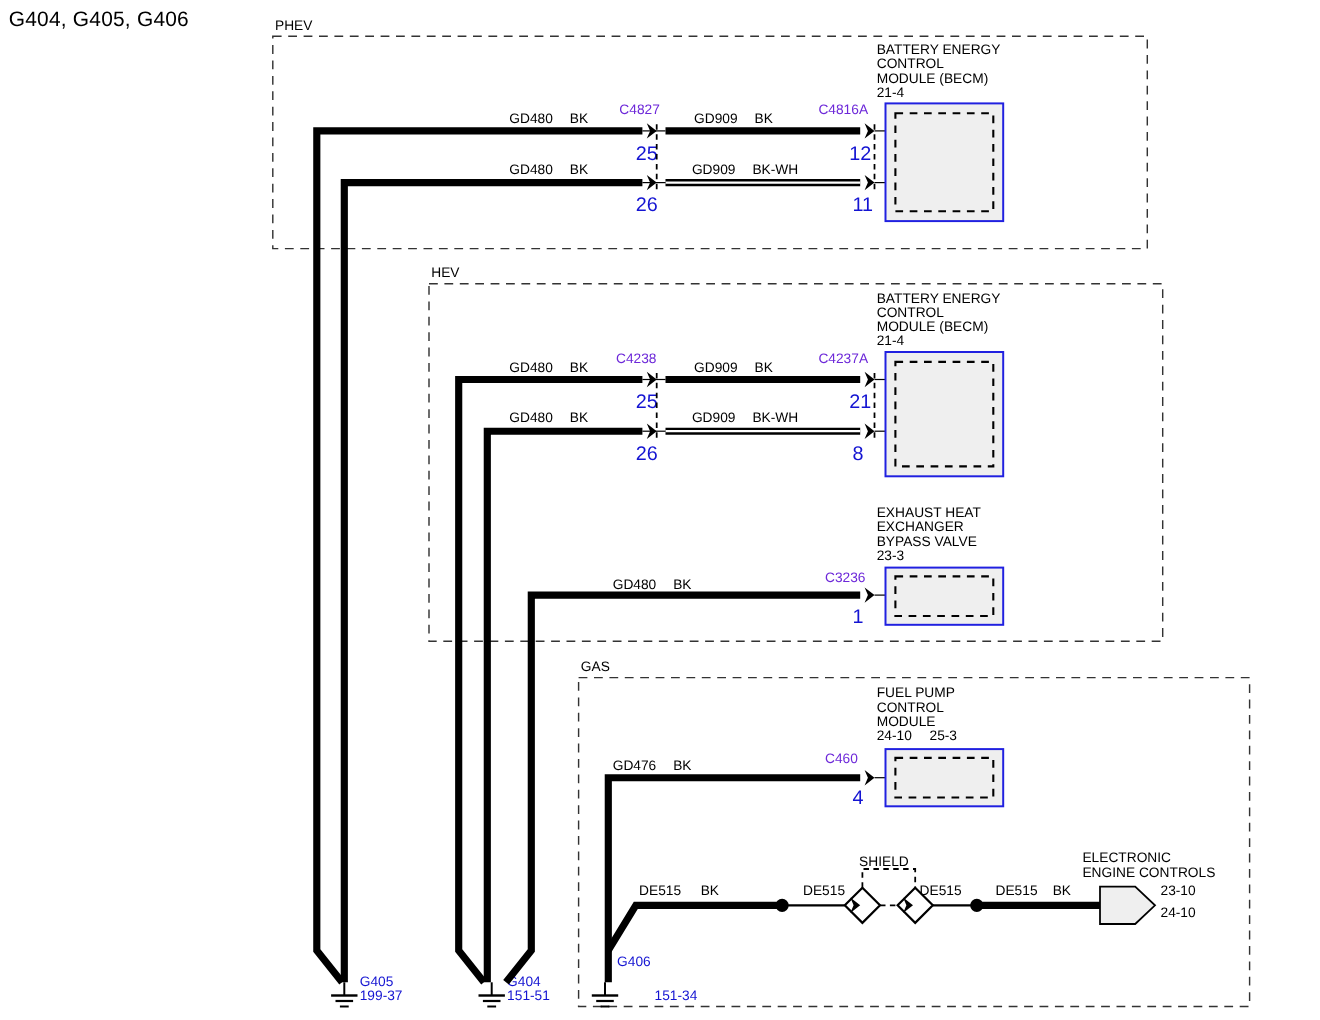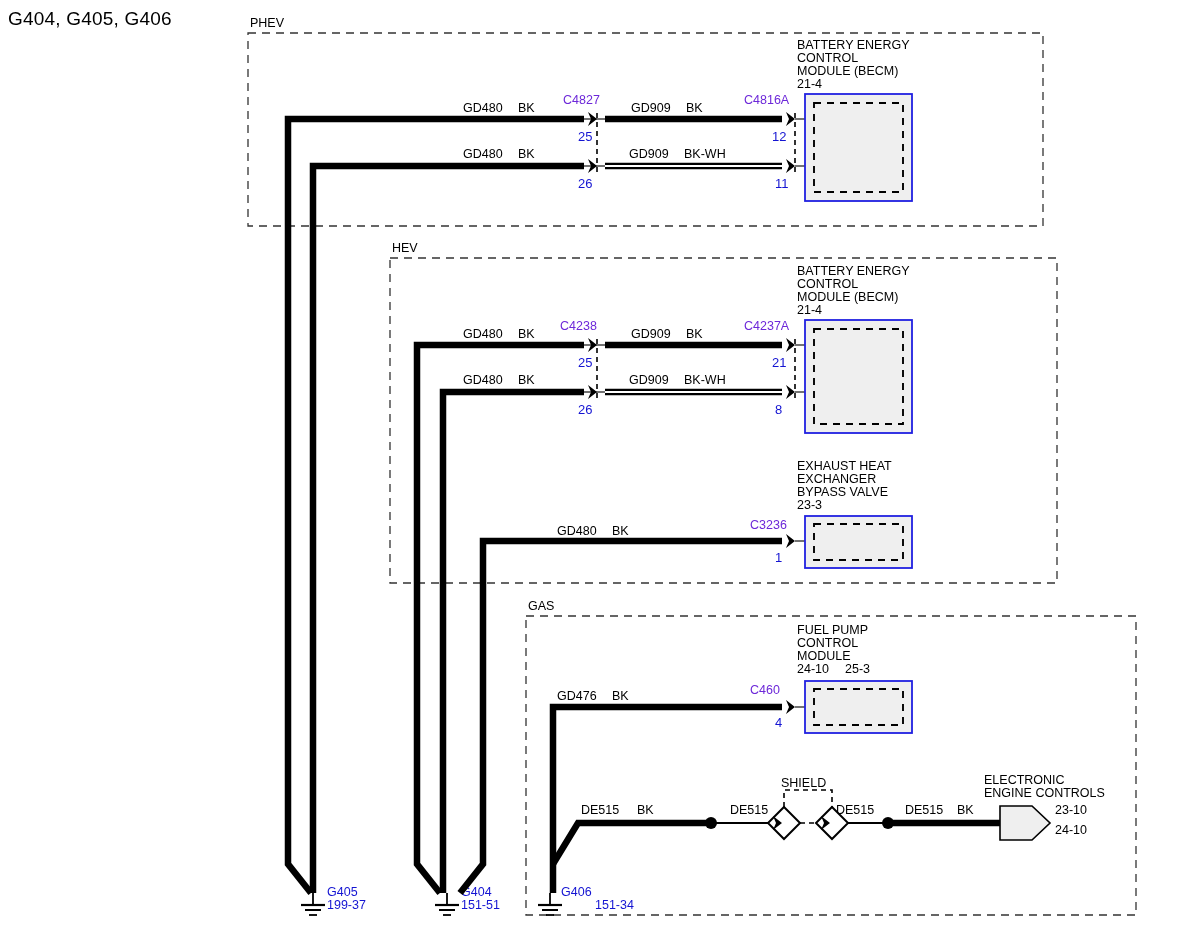--- a/index.html
+++ b/index.html
@@ -12,21 +12,21 @@
   #stage{position:absolute;left:0;top:0;width:1200px;height:677px;}
   #svgroot{position:absolute;left:0;top:0;width:1200px;height:927px;}
   .ttl{
     position:absolute;left:8px;top:8px;
     font-size:19px;color:#000;letter-spacing:.2px;white-space:nowrap;
   }
   .lbl{position:absolute;white-space:nowrap;font-size:12.5px;color:#000;line-height:13.5px;}
   .blu{color:#6d28d9;}
   .grp{position:absolute;white-space:nowrap;font-size:12.5px;color:#000;}
   .mod{position:absolute;white-space:nowrap;font-size:12.5px;color:#000;line-height:13.2px;}
-  .pin{position:absolute;white-space:nowrap;font-size:13px;color:#1414d2;}
+  .pin{position:absolute;white-space:nowrap;font-size:18px;color:#1414d2;}
   .gnd{position:absolute;white-space:nowrap;font-size:12.5px;color:#1414d2;line-height:13.5px;}
 </style>
 </head>
 <body>
 
 <div id="stage">
 
   <div class="ttl">G404, G405, G406</div>
 
   <div class="grp" style="left:250px;top:16px;">PHEV</div>
@@ -107,21 +107,21 @@
   <div class="lbl" style="left:637px;top:804px;">BK</div>
   <div class="lbl" style="left:730px;top:804px;">DE515</div>
   <div class="lbl" style="left:836px;top:804px;">DE515</div>
   <div class="lbl" style="left:905px;top:804px;">DE515</div>
   <div class="lbl" style="left:957px;top:804px;">BK</div>
 
   <div class="gnd" style="left:327px;top:886px;">G405</div>
   <div class="gnd" style="left:327px;top:899px;">199-37</div>
   <div class="gnd" style="left:461px;top:886px;">G404</div>
   <div class="gnd" style="left:461px;top:899px;">151-51</div>
-  <div class="gnd" style="left:561px;top:886px;text-align:right;">G406</div>
+  <div class="gnd" style="left:561px;top:868px;text-align:right;">G406</div>
   <div class="gnd" style="left:561px;top:899px;margin-left:34px;">151-34</div>
 
   <svg id="svgroot" viewBox="0 0 1200 927" xmlns="http://www.w3.org/2000/svg">
 
     <rect x="248" y="33" width="795" height="193" fill="none" stroke="#333333" stroke-width="1.3" stroke-dasharray="8,6"></rect>
     <rect x="390" y="258" width="667" height="325" fill="none" stroke="#333333" stroke-width="1.3" stroke-dasharray="8,6"></rect>
     <rect x="526" y="616" width="610" height="299" fill="none" stroke="#333333" stroke-width="1.3" stroke-dasharray="8,6"></rect>
 
     <g>
       <path d="M584 119 L288 119 L288 864 L311 893" fill="none" stroke="#000000" stroke-width="6.5" stroke-linejoin="miter" stroke-linecap="butt"></path>

